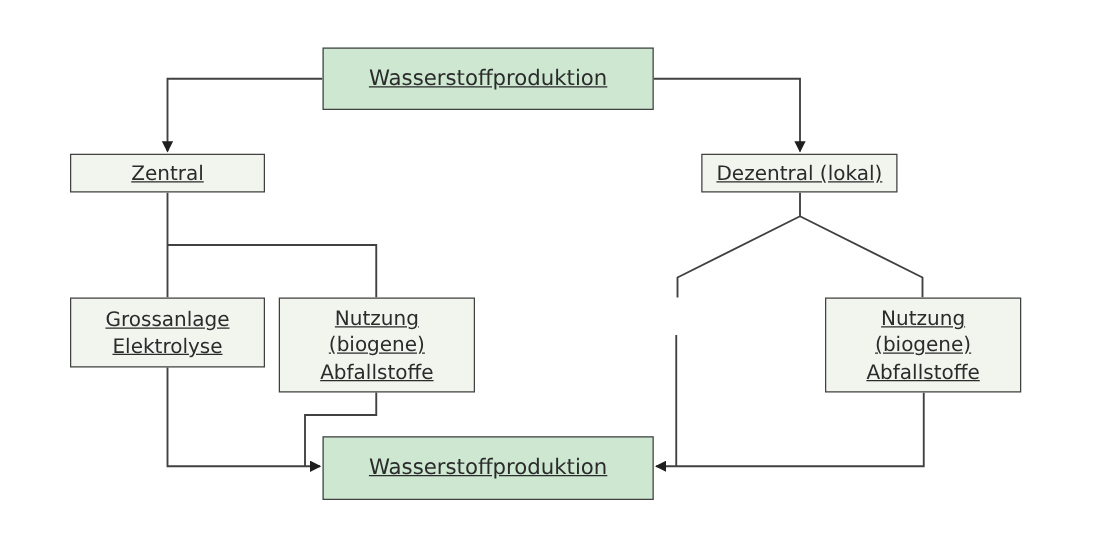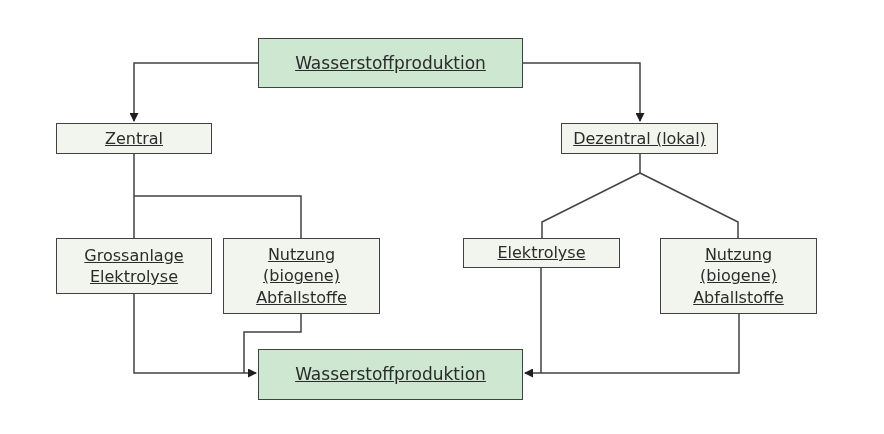--- a/index.html
+++ b/index.html
@@ -78,23 +78,20 @@
   </div>
 
   <div class="node secondary" style="left:561px;top:123px;width:157px;height:31px">
     <span>Dezentral (lokal)</span>
   </div>
 
   <div class="node secondary" style="left:223px;top:238px;width:157px;height:76px">
     <span>Nutzung (biogene) Abfallstoffe</span>
   </div>
 
-  <div class="node secondary" style="left:463px;top:238px;width:157px;height:30px">
-    <span>Elektrolyse</span>
-  </div>
 
   <div class="node secondary" style="left:660px;top:238px;width:157px;height:76px">
     <span>Nutzung (biogene) Abfallstoffe</span>
   </div>
 
   <div class="node primary" style="left:258px;top:349px;width:265px;height:51px">
     <span>Wasserstoffproduktion</span>
   </div>
 
 </div>

